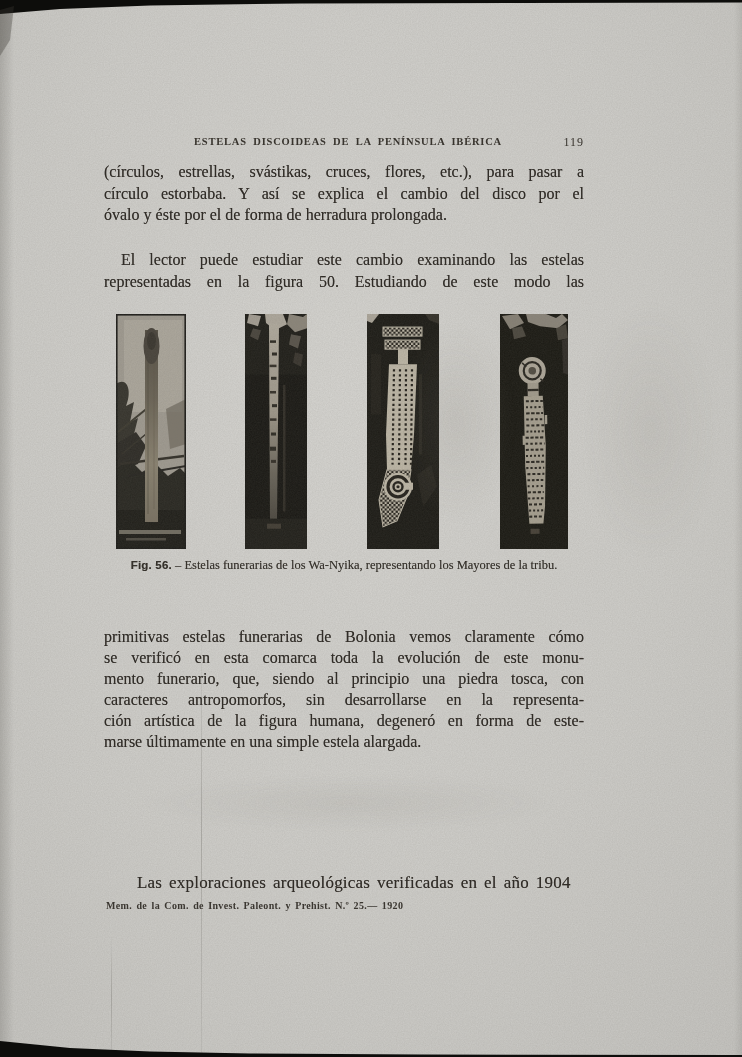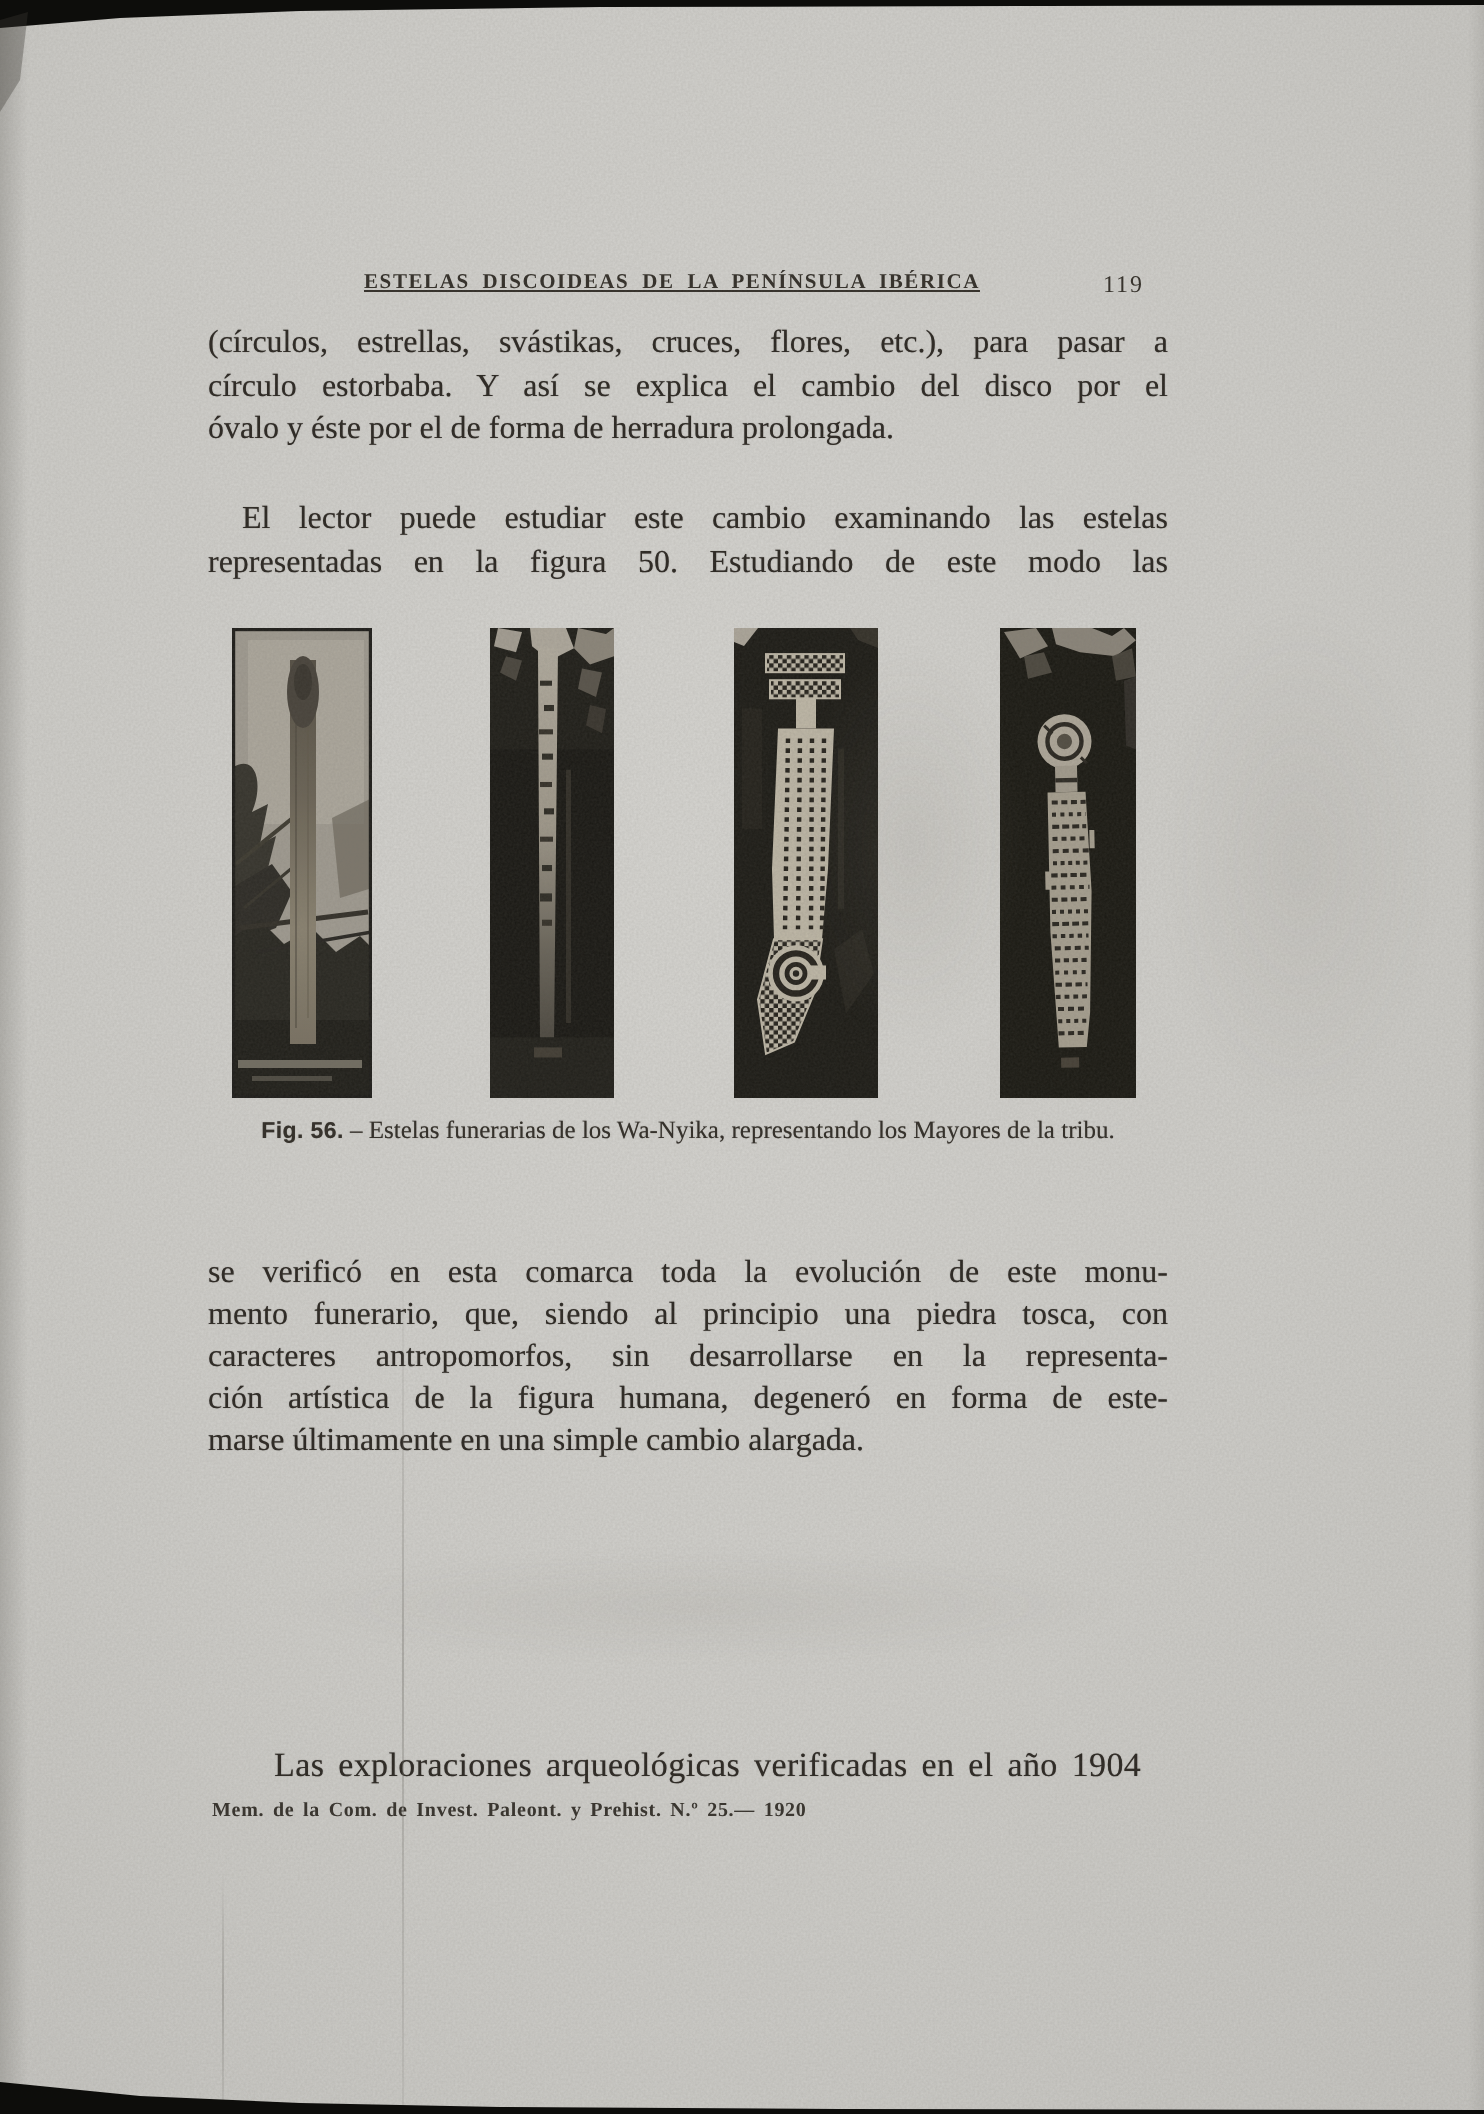--- a/index.html
+++ b/index.html
@@ -4,22 +4,22 @@
 <style>
   html,body{margin:0;padding:0;background:#6b6a66;}
   #page{
     position:relative;width:742px;height:1057px;overflow:hidden;
     background:radial-gradient(ellipse at 46% 38%, #d6d5d1 0%, #cfceca 55%, #c5c4c0 100%);
     font-family:"Liberation Serif","DejaVu Serif",serif;
     color:#2b2722;
   }
   .abs{position:absolute;}
   
-  .running-header{left:96px;top:136px;width:480px;text-align:center;
-    font-size:10.5px;font-weight:bold;letter-spacing:0.8px;word-spacing:3px;color:#332f29;text-decoration:underline;}
+  .running-header{left:108px;top:136px;width:480px;text-align:center;
+    font-size:10.5px;font-weight:bold;letter-spacing:0.8px;word-spacing:3px;color:#332f29;}
   .page-number{position:absolute;right:4px;top:-1px;font-size:12px;font-weight:normal;letter-spacing:1px;}
   
   .para{left:104px;width:480px;font-size:16px;line-height:21.5px;
     text-shadow:0 0 0.5px rgba(43,39,34,0.55);}
   .tline{text-align:justify;text-align-last:justify;}
   .tline.last{text-align-last:auto;}
   .indent .tline:first-child{text-indent:17px;}
   #para1{top:161px;}
   #para2{top:249px;}
   #para3{top:627px;line-height:20.9px;}
@@ -244,25 +244,26 @@
   </div>
 
   <div class="abs fig-caption">
     <div>
       <b>Fig. 56.</b>
       <span>– Estelas funerarias de los Wa-Nyika, representando los Mayores de la tribu.</span>
     </div>
   </div>
 
   <div class="abs para" id="para3">
+      <div class="tline">primitivas estelas funerarias de Bolonia vemos claramente cómo</div>
       <div class="tline">se verificó en esta comarca toda la evolución de este monu-</div>
       <div class="tline">mento funerario, que, siendo al principio una piedra tosca, con</div>
       <div class="tline">caracteres antropomorfos, sin desarrollarse en la representa-</div>
       <div class="tline">ción artística de la figura humana, degeneró en forma de este-</div>
-      <div class="tline last">marse últimamente en una simple cambio alargada.</div>
+      <div class="tline last">marse últimamente en una simple estela alargada.</div>
     </div>
 
 
   <div class="abs para" id="para4">Las exploraciones arqueológicas verificadas en el año 1904</div>
 
   <div class="abs footnote">Mem. de la Com. de Invest. Paleont. y Prehist. N.º 25.— 1920</div>
 
   <svg class="abs grain" aria-hidden="true">
     <rect width="742" height="1057" filter="url(#grain)" opacity="0.30"></rect>
   </svg>

